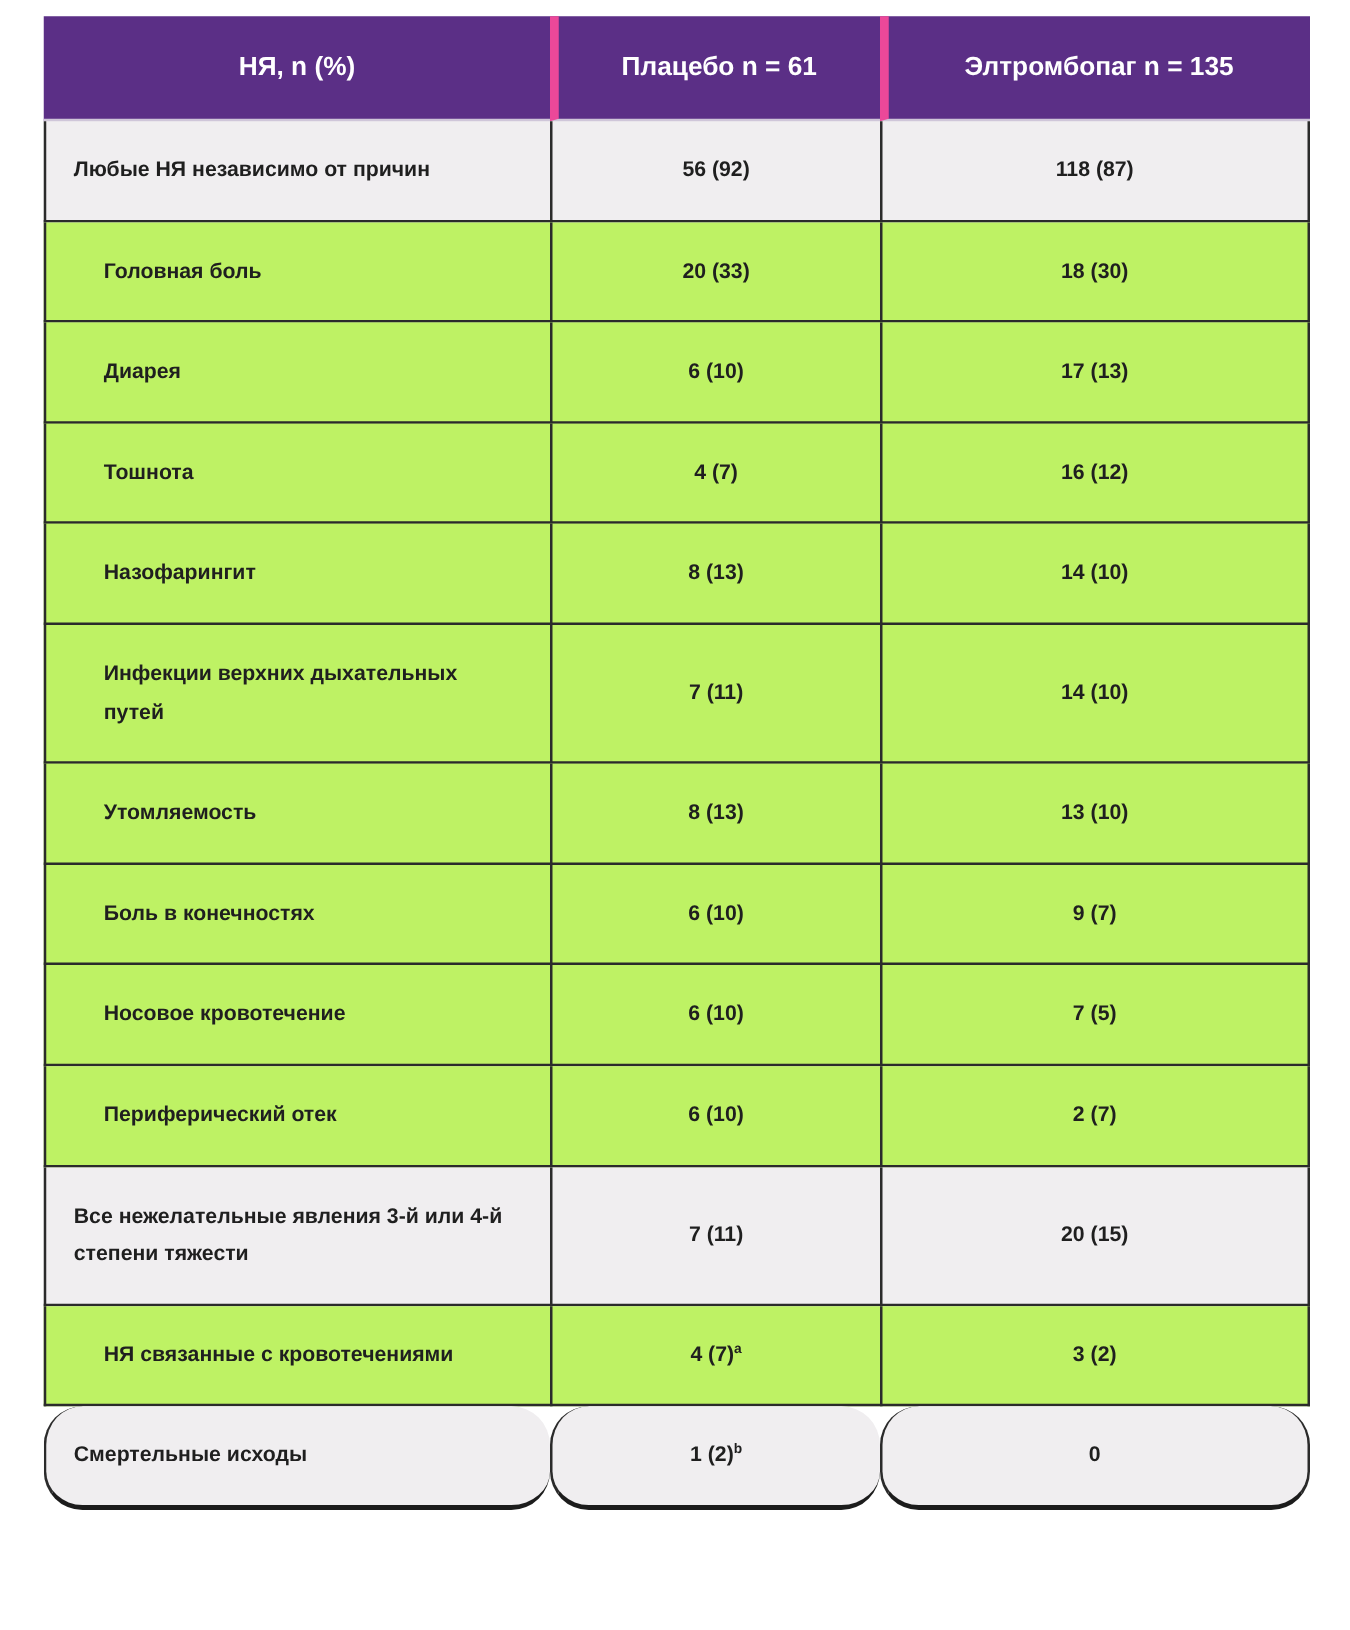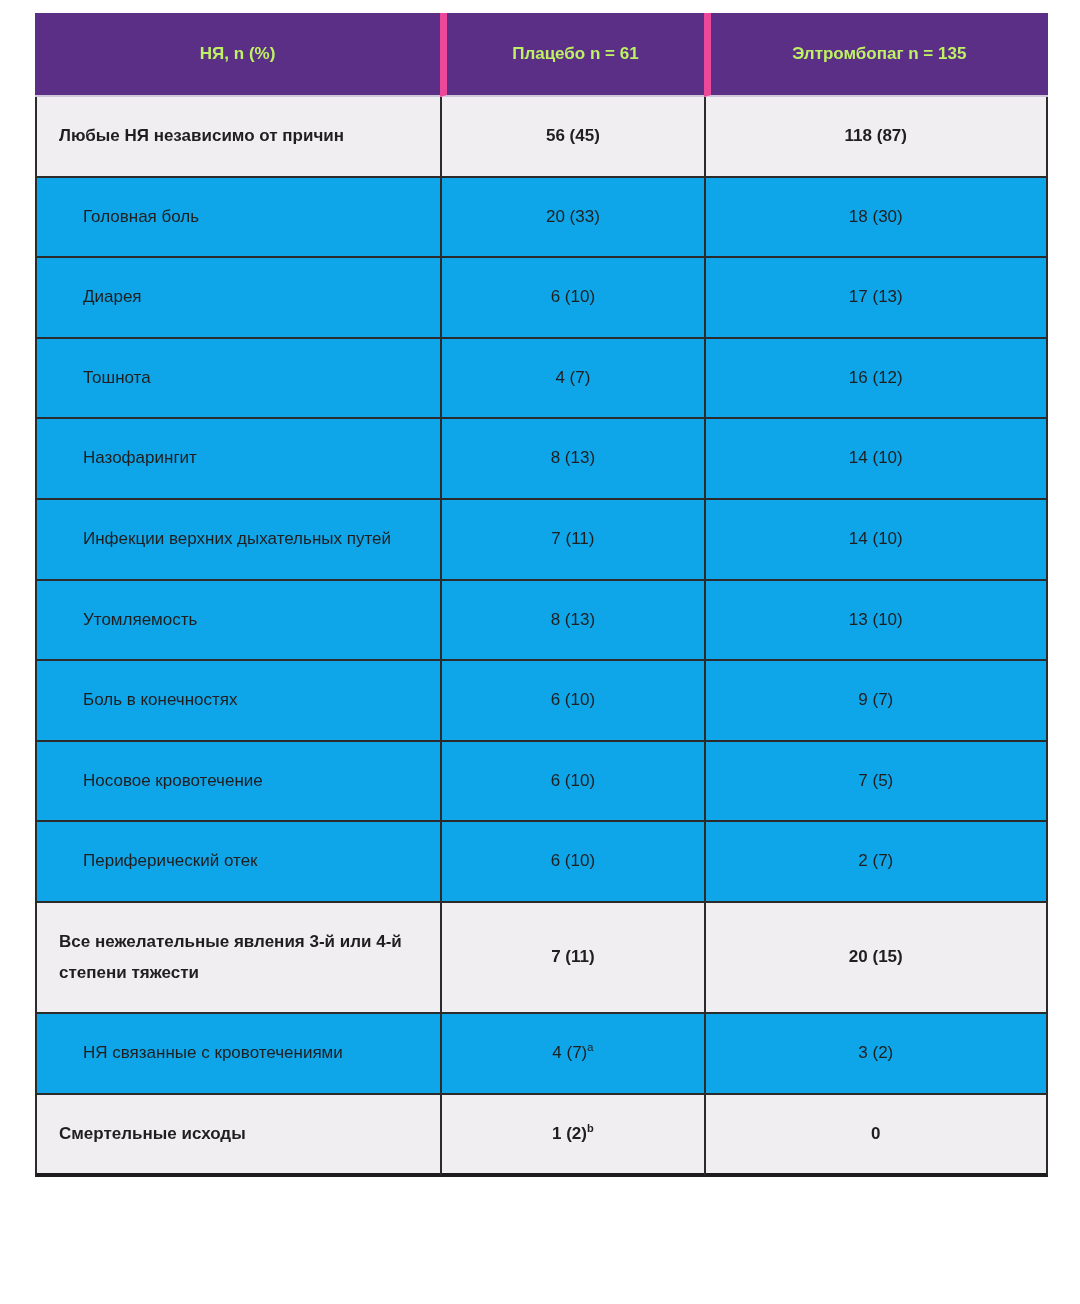--- a/index.html
+++ b/index.html
@@ -25,46 +25,47 @@
     border-spacing: 0;
     table-layout: fixed;
   }
   col.c-label  { width: 40%; }
   col.c-val1   { width: 26%; }
   col.c-val2   { width: 34%; }
 
   
   thead th {
     background: #5b2f86;
-    color: #bef264;
+    color: #ffffff;
     font-weight: 700;
-    font-size: 17px;
+    font-size: 21px;
     height: 82px;
     text-align: center;
     vertical-align: middle;
     padding: 0 10px;
     border-bottom: 2px solid #cfc6d9;
   }
   thead th + th {
     border-left: 7px solid #ec4899;
   }
 
   
   tbody td {
     font-size: 17px;
     line-height: 1.8;
     vertical-align: middle;
     padding: 24px 20px;
     border-bottom: 2px solid #2b2b2b;
-    background: #0ea5e9;
+    background: #bef264;
+    font-weight: bold;
   }
   tbody td:first-child { border-left: 2px solid #2b2b2b; }
   tbody td + td        { border-left: 2px solid #2b2b2b; }
   tbody td:last-child  { border-right: 2px solid #2b2b2b; text-align: center; }
-  tbody tr:last-child td { border-bottom: 4px solid #1c1c1c; }
+  tbody tr:last-child td { border-bottom: 4px solid #1c1c1c; border-radius: 31px; }
 
   td.label-cell {
     text-align: left;
     padding-right: 24px;
   }
   td.value-cell {
     text-align: center;
   }
 
   tr.row-section td {
@@ -94,21 +95,21 @@
     <thead>
       <tr>
         <th>НЯ, n (%)</th>
         <th>Плацебо n = 61</th>
         <th>Элтромбопаг n = 135</th>
       </tr>
     </thead>
     <tbody id="table-body">
         <tr class="row-section">
           <td class="label-cell">Любые НЯ независимо от причин</td>
-          <td class="value-cell">56 (45)</td>
+          <td class="value-cell">56 (92)</td>
           <td class="value-cell">118 (87)</td>
         </tr>
         <tr class="row-sub">
           <td class="label-cell">Головная боль</td>
           <td class="value-cell">20 (33)</td>
           <td class="value-cell">18 (30)</td>
         </tr>
         <tr class="row-sub">
           <td class="label-cell">Диарея</td>
           <td class="value-cell">6 (10)</td>

